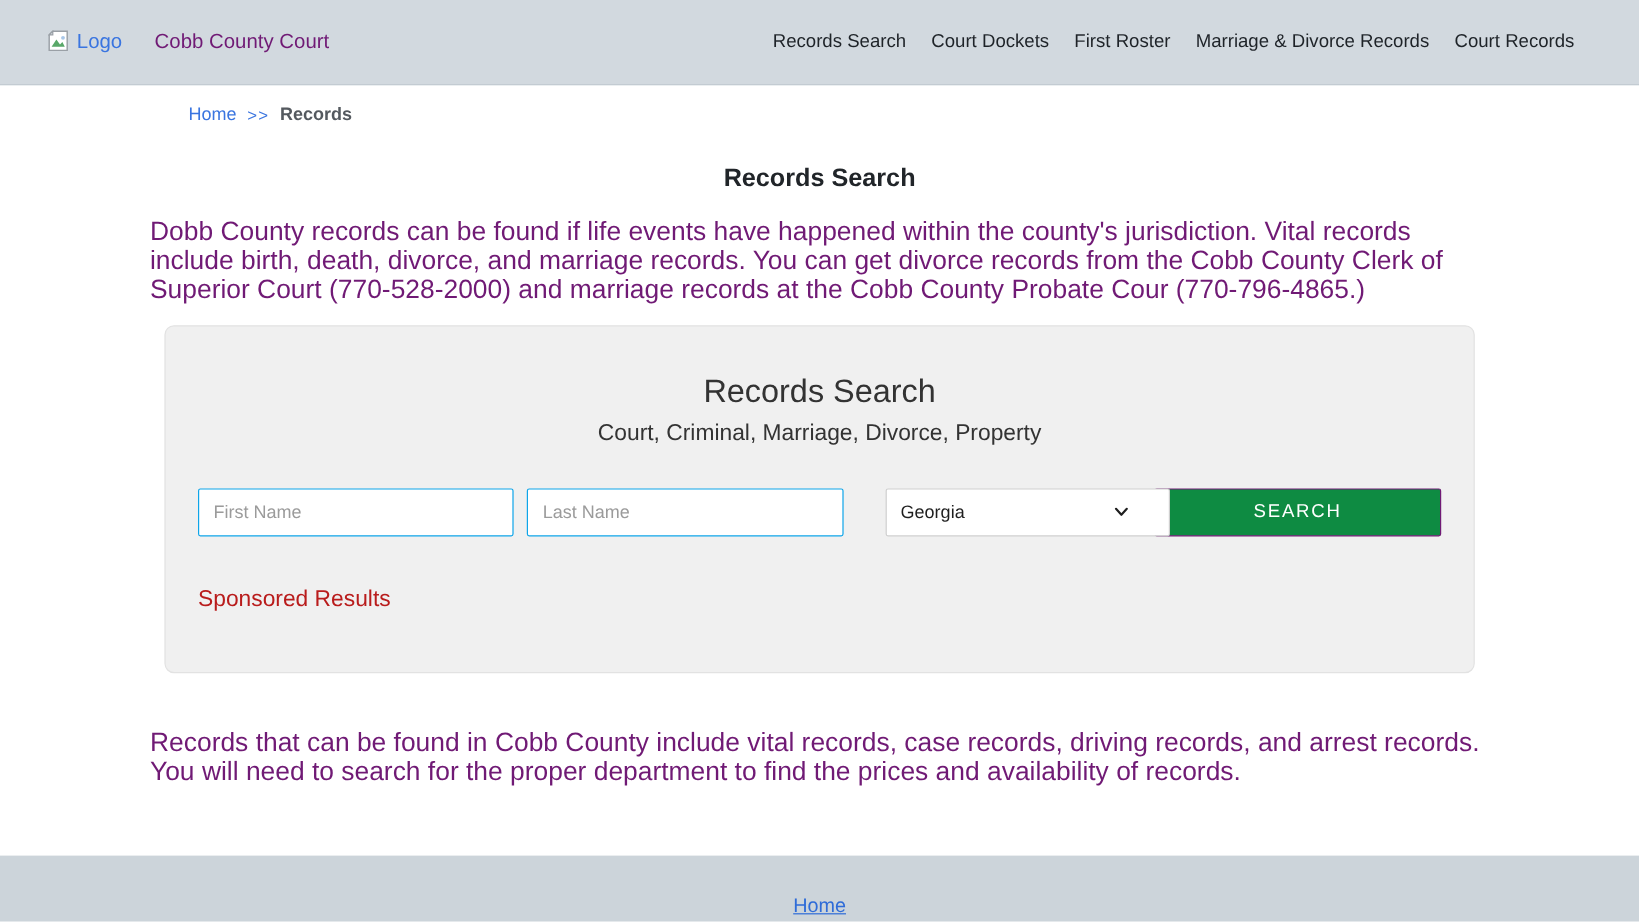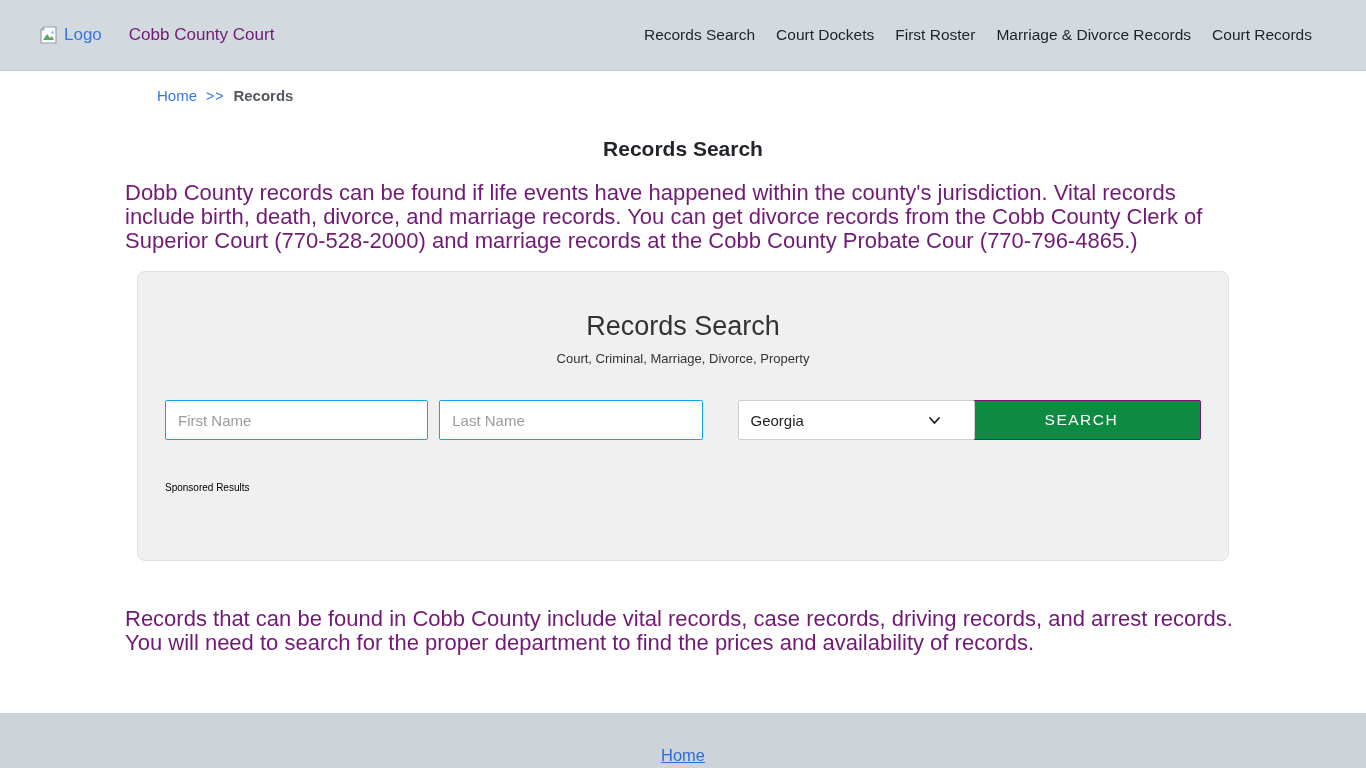--- a/index.html
+++ b/index.html
@@ -16,21 +16,21 @@
   .header {
     height: 71px;
     background: #d2d9df;
     border-bottom: 1px solid #c3cbd2;
     display: flex;
     align-items: center;
     padding: 0 54px 0 40px;
   }
   .logo-wrap {
     display: flex;
-    align-items: center;
+    align-items: flex-start;
     gap: 4px;
     cursor: pointer;
   }
   .logo-alt {
     color: #3a75e0;
     font-size: 17px;
   }
   .brand {
     margin-left: 27px;
     font-size: 17px;
@@ -84,21 +84,21 @@
     padding: 39px 27px 0 27px;
   }
   .card-title {
     text-align: center;
     font-size: 27px;
     font-weight: 500;
     color: #333333;
   }
   .card-subtitle {
     text-align: center;
-    font-size: 13px;
+    font-size: 19px;
     color: #333333;
     margin-top: 9px;
   }
   .form-row {
     margin-top: 34px;
     display: flex;
     gap: 11px;
   }
   .form-row .field {
     flex: 1;
@@ -141,22 +141,22 @@
     border: 1px solid #701a75;
     border-radius: 2px;
     color: #ffffff;
     font-size: 15.5px;
     letter-spacing: 1.5px;
     font-family: "Liberation Sans", sans-serif;
     cursor: pointer;
   }
   .sponsored {
     margin-top: 42px;
-    font-size: 10px;
-    color: #000000;
+    font-size: 19px;
+    color: #b91c1c;
   }
 
   
   .footer {
     margin-top: 58px;
     height: 60px;
     background: #ccd4da;
     text-align: center;
   }
   .footer a {

